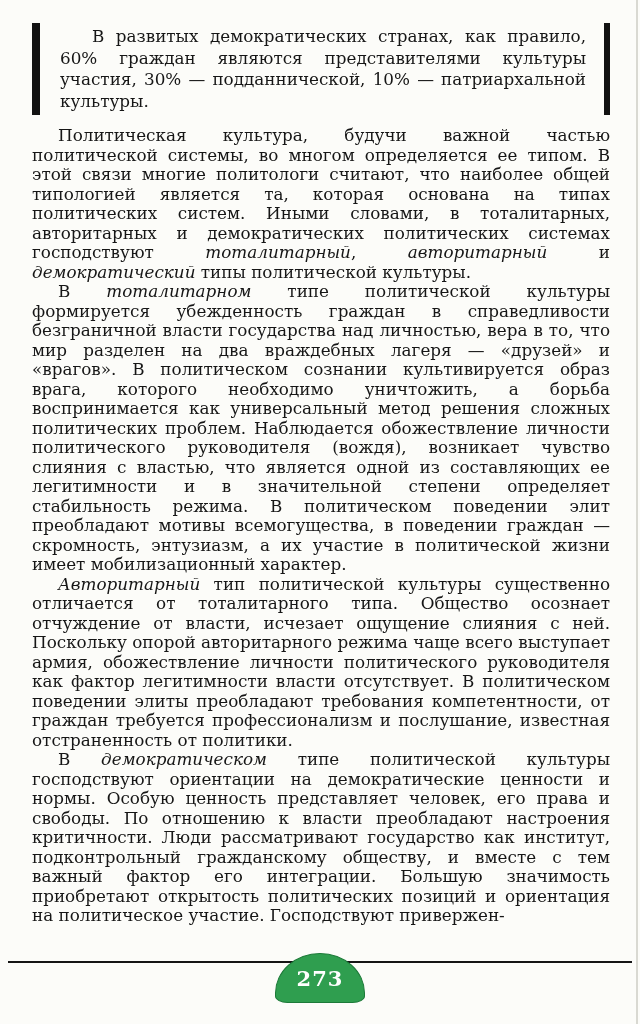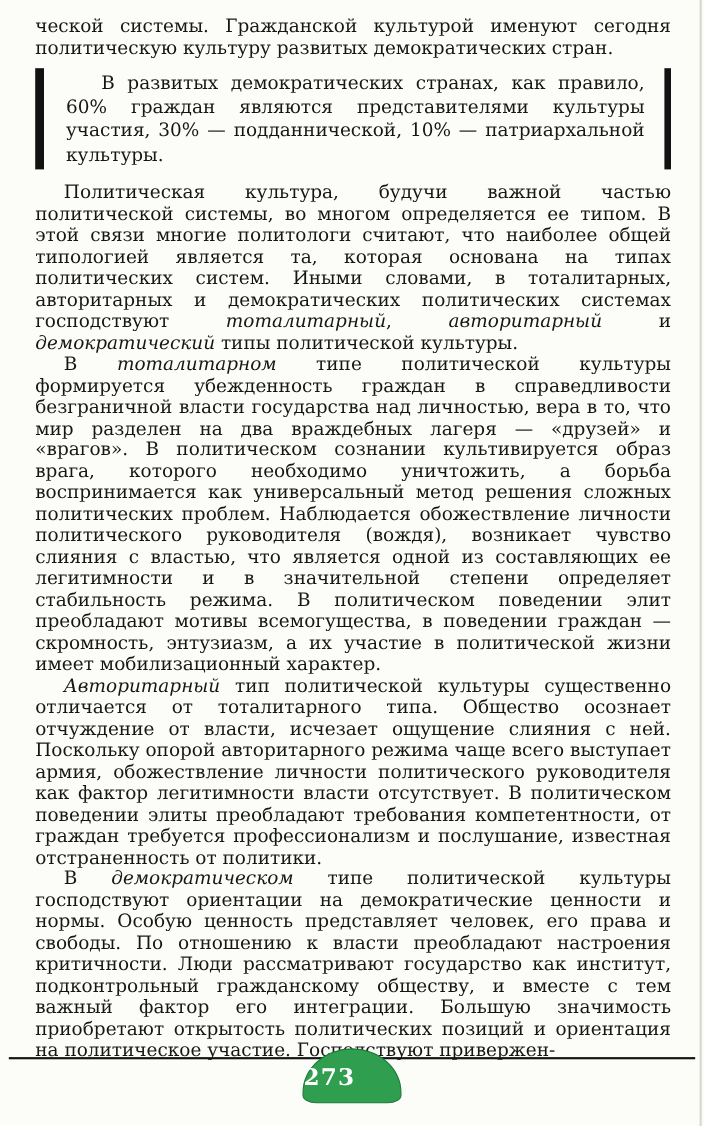--- a/index.html
+++ b/index.html
@@ -69,39 +69,37 @@
     position: relative;
     margin: 0 auto;
     width: 90px;
     height: 50px;
     background: var(--green, #2f9e4f);
     border: 1px solid #1d7a39;
     box-sizing: border-box;
     border-radius: 50% 50% 14% 14% / 80% 80% 14% 14%;
     display: flex;
     align-items: center;
+    justify-content: center;
     z-index: 2;
   }
   .badge span {
     color: #ffffff;
     font-size: 21px;
     font-weight: bold;
     letter-spacing: 1px;
     font-family: "DejaVu Serif", "Liberation Serif", serif;
     transform: translateY(1px);
   }
 </style>
 </head>
 <body>
 
 <div class="page">
 
-  <div id="intro-container">
-      <p class="para no-indent"><span>ческой системы. Гражданской культурой именуют сегодня политическую культуру развитых демократических стран.</span></p>
-    </div>
 
   <div class="quote">
     <p class="qtext">В развитых демократических странах, как правило, 60% граждан являются представителями культуры участия, 30% — подданнической, 10% — патриархальной культуры.</p>
   </div>
 
   <div id="body-container">
       <p class="para"><span>Политическая культура, будучи важной частью политической системы, во многом определяется ее типом. В этой связи многие политологи считают, что наиболее общей типологией является та, которая основана на типах политических систем. Иными словами, в тоталитарных, авторитарных и демократических политических системах господствуют </span><em>тоталитарный</em><span>, </span><em>авторитарный</em><span> и </span><em>демократический</em><span> типы политической культуры.</span></p>
       <p class="para"><span>В </span><em>тоталитарном</em><span> типе политической культуры формируется убежденность граждан в справедливости безграничной власти государства над личностью, вера в то, что мир разделен на два враждебных лагеря — «друзей» и «врагов». В политическом сознании культивируется образ врага, которого необходимо уничтожить, а борьба воспринимается как универсальный метод решения сложных политических проблем. Наблюдается обожествление личности политического руководителя (вождя), возникает чувство слияния с властью, что является одной из составляющих ее легитимности и в значительной степени определяет стабильность режима. В политическом поведении элит преобладают мотивы всемогущества, в поведении граждан — скромность, энтузиазм, а их участие в политической жизни имеет мобилизационный характер.</span></p>
       <p class="para"><em>Авторитарный</em><span> тип политической культуры существенно отличается от тоталитарного типа. Общество осознает отчуждение от власти, исчезает ощущение слияния с ней. Поскольку опорой авторитарного режима чаще всего выступает армия, обожествление личности политического руководителя как фактор легитимности власти отсутствует. В политическом поведении элиты преобладают требования компетентности, от граждан требуется профессионализм и послушание, известная отстраненность от политики.</span></p>
       <p class="para"><span>В </span><em>демократическом</em><span> типе политической культуры господствуют ориентации на демократические ценности и нормы. Особую ценность представляет человек, его права и свободы. По отношению к власти преобладают настроения критичности. Люди рассматривают государство как институт, подконтрольный гражданскому обществу, и вместе с тем важный фактор его интеграции. Большую значимость приобретают открытость политических позиций и ориентация на политическое участие. Господствуют привержен-</span></p>

